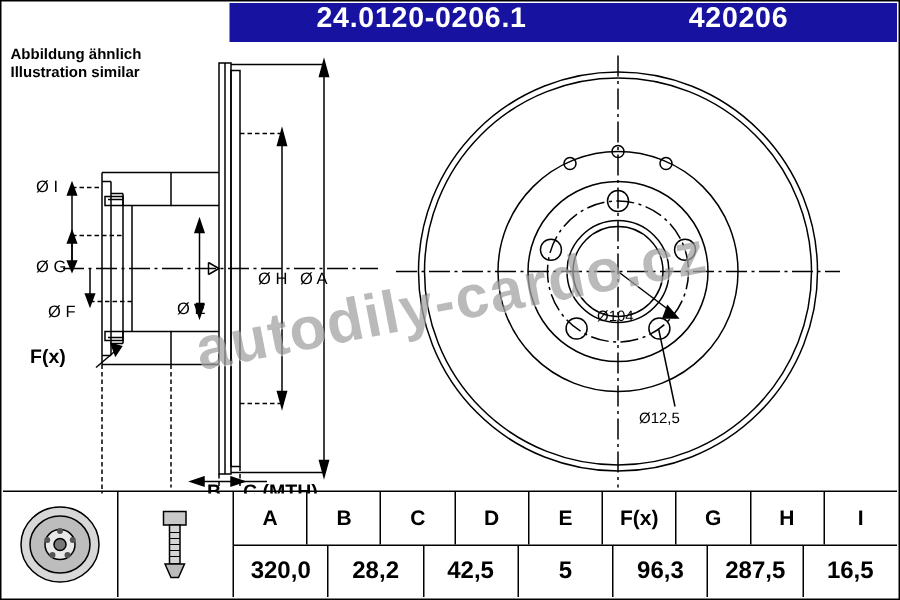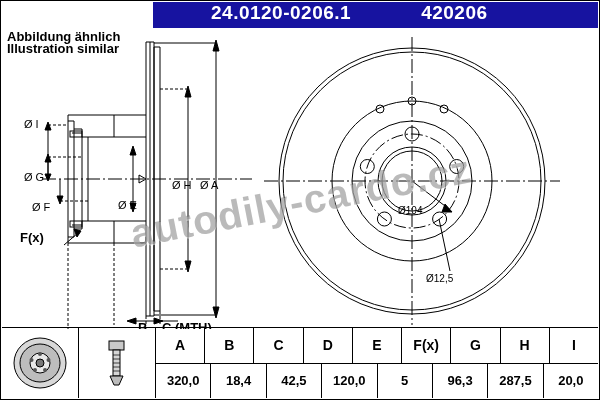--- a/index.html
+++ b/index.html
@@ -17,24 +17,24 @@
   }
   
   .header{
     position:absolute;left:152px;top:1px;right:1px;height:26px;
     background:#1713a0;
     color:#ffffff;
     display:flex;
     font-size:19px;font-weight:bold;letter-spacing:.5px;
   }
   .header .pn{margin-left:58px;}
-  .header .pn2{margin-left:70px;}
+  .header .pn2{margin-left:108px;}
   .note{
     position:absolute;left:6px;top:30px;
-    font-size:13px;font-weight:bold;line-height:12px;color:#000;
+    font-size:10px;font-weight:bold;line-height:12px;color:#000;
   }
   
   .drawing{
     position:absolute;left:1px;top:28px;right:1px;height:300px;
   }
   svg{display:block;}
   
   .wm{
     position:absolute;left:0;top:0;width:600px;height:400px;
     pointer-events:none;
@@ -60,21 +60,21 @@
   .tcellbolt{
     width:76px;border-right:1px solid #000;
     display:flex;align-items:center;justify-content:center;
   }
   .tgrid{flex:1;display:flex;flex-direction:column;}
   .trow{display:flex;flex:1;}
   .trow.head{border-bottom:1px solid #000;}
   .tc{
     flex:1;border-right:1px solid #000;
     display:flex;align-items:center;justify-content:center;
-    font-size:13px;font-weight:bold;color:#000;
+    font-size:16px;font-weight:bold;color:#000;
   }
   .trow.head .tc{font-size:14px;}
   .tc:last-child{border-right:none;}
 </style>
 </head>
 <body>
 
 <div class="page">
 
   <div class="header">
@@ -282,24 +282,23 @@
         <div class="tc">C</div>
         <div class="tc">D</div>
         <div class="tc">E</div>
         <div class="tc">F(x)</div>
         <div class="tc">G</div>
         <div class="tc">H</div>
         <div class="tc">I</div>
       </div>
       <div class="trow">
         <div class="tc">320,0</div>
-        <div class="tc">18,4</div>
+        <div class="tc">28,2</div>
         <div class="tc">42,5</div>
-        <div class="tc">120,0</div>
         <div class="tc">5</div>
         <div class="tc">96,3</div>
         <div class="tc">287,5</div>
-        <div class="tc">20,0</div>
+        <div class="tc">16,5</div>
       </div>
     </div>
   </div>
 
 </div>
 
 </body></html>

